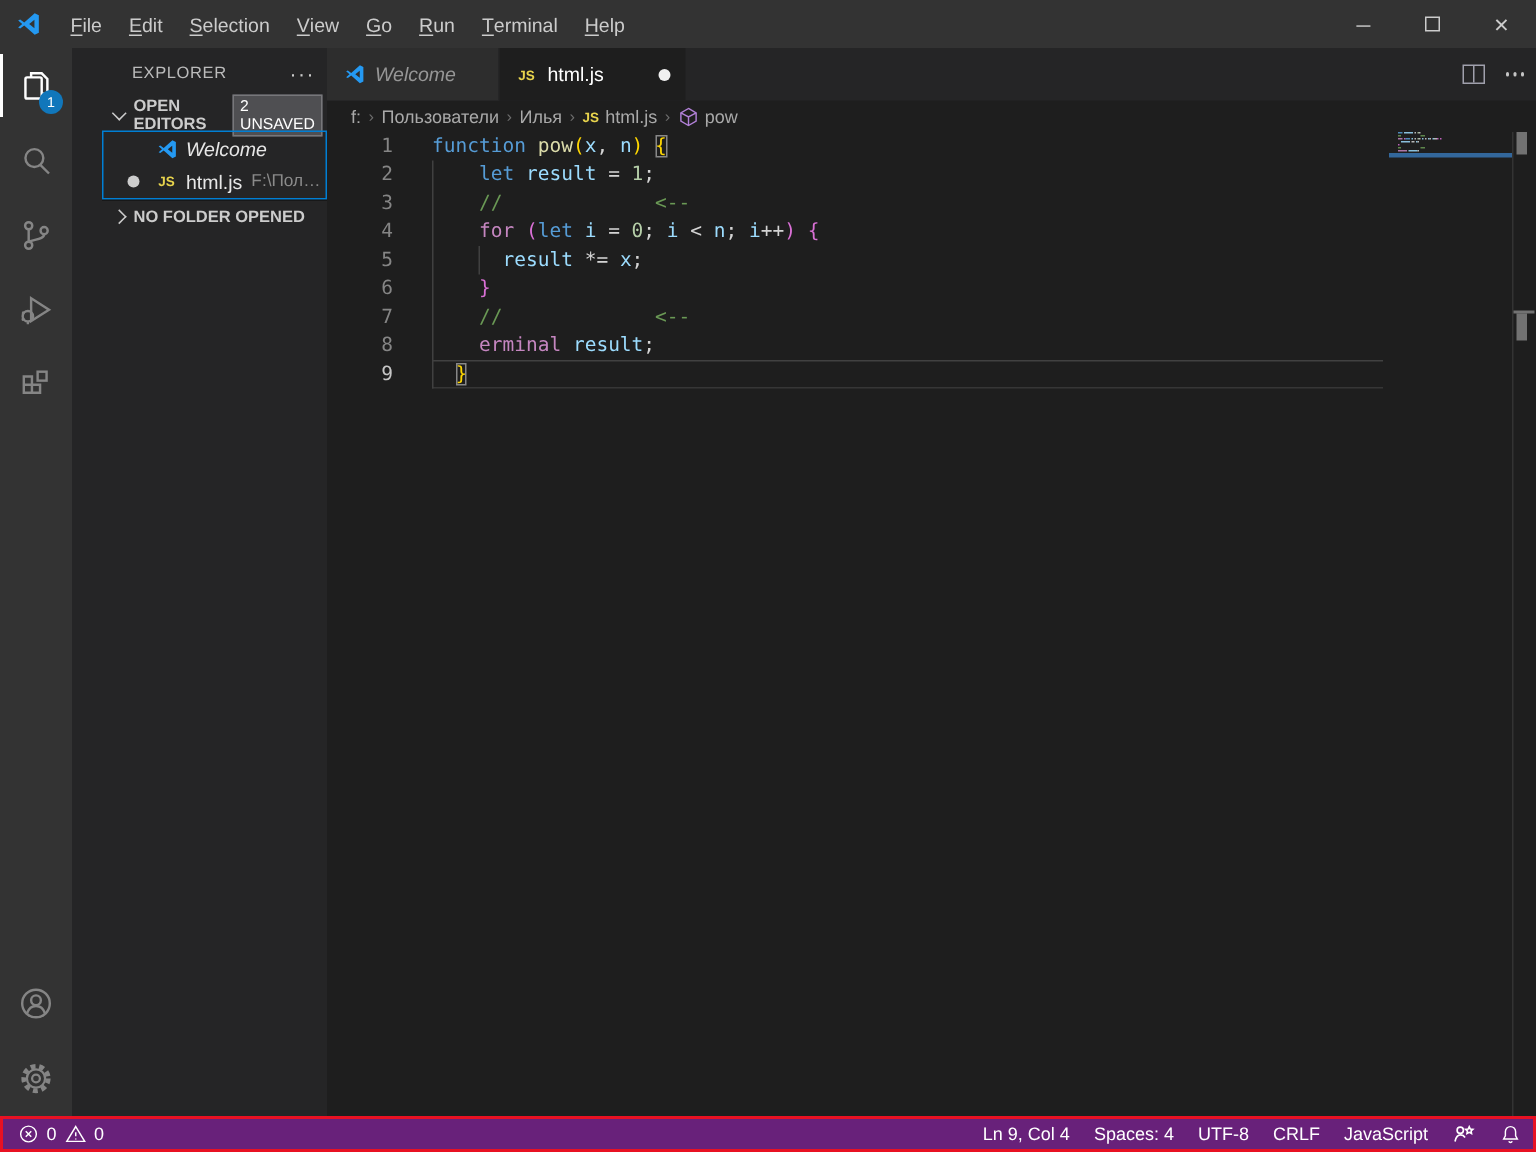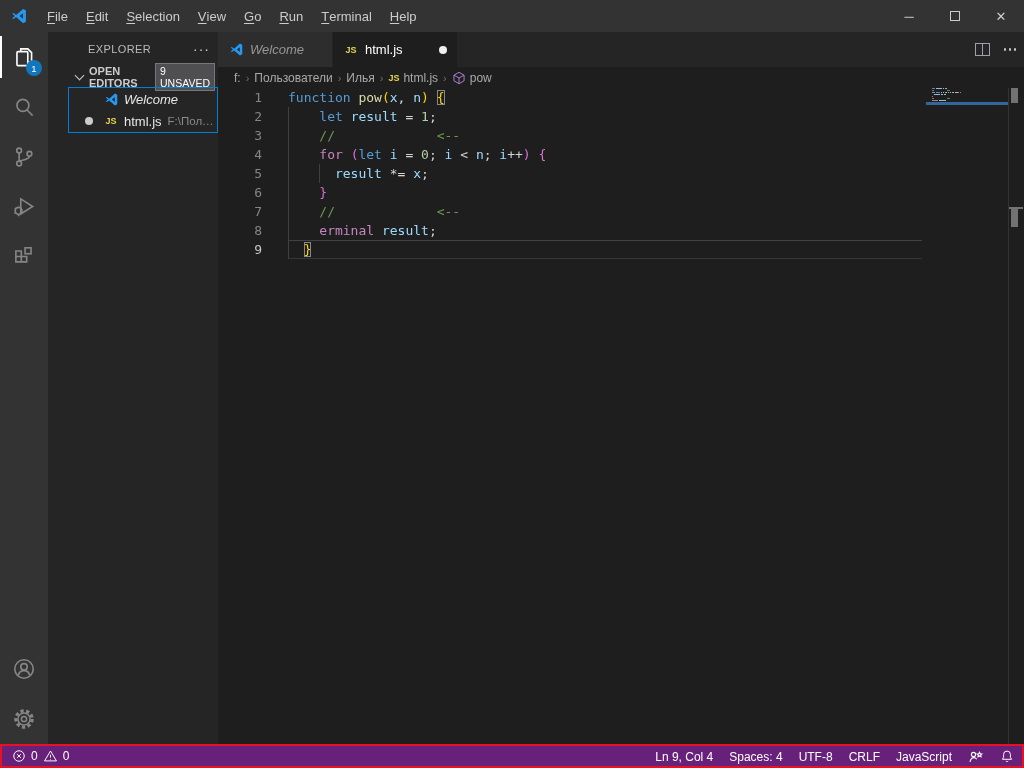--- a/index.html
+++ b/index.html
@@ -91,21 +91,21 @@
   .mm-seg { position:absolute; height:1.4px; background:currentColor; opacity:.85; }
   .mm-curline { position:absolute; left:0; right:0; top:16px; height:3px; background:#33679b; }
   .overview-ruler { position:absolute; right:0; top:0; bottom:0; width:16px; border-left:1px solid #333333; }
   .ruler-marker-bar { position:absolute; left:2px; width:7px; background:#8f8f8f; opacity:.75; }
   .ruler-marker-line { position:absolute; left:0; right:1px; height:2px; background:#8f8f8f; opacity:.75; }
 
   
   .statusbar-wrap { flex:0 0 24px; height:24px; border:2px solid var(--annotation,#e81123); background:var(--statusbar,#68217a); }
   .statusbar { height:100%; display:flex; align-items:center; color:#ffffff; font-size:12px; padding:0 8px 0 10px; }
   .sb-left { display:flex; align-items:center; gap:5px; }
-  .sb-right { margin-left:auto; display:flex; align-items:flex-end; gap:16px; }
+  .sb-right { margin-left:auto; display:flex; align-items:center; gap:16px; }
   .sb-item { display:flex; align-items:center; gap:4px; white-space:nowrap; }
   .statusbar svg { stroke:#ffffff; fill:none; stroke-width:1.1; }
 </style>
 </head>
 <body>
 
 <div class="window">
 
   <div class="titlebar">
     <svg class="tb-logo" viewBox="0 0 24 24">
@@ -191,21 +191,21 @@
 
     <div class="sidebar">
       <div class="sb-header">
         <span class="sb-title">EXPLORER</span>
         <span class="sb-more">···</span>
       </div>
 
       <div class="sb-section">
         <span class="chev down"></span>
         <span>OPEN EDITORS</span>
-        <span class="sb-badge">9 UNSAVED</span>
+        <span class="sb-badge">2 UNSAVED</span>
       </div>
 
       <div class="oe-list">
         <div class="oe-row">
           <span class="oe-status"></span>
           <span class="oe-icon">
             <svg width="15" height="15" viewBox="0 0 24 24">
               <path fill="#2499f2" d="M17.5 2.5 L8.2 10.6 L4.6 7.9 L2.8 8.8 L6.4 12 L2.8 15.2 L4.6 16.1 L8.2 13.4 L17.5 21.5 L21.2 19.7 L21.2 4.3 Z"></path>
               <path fill="#252526" d="M17.3 8.2 L12.6 12 L17.3 15.8 Z"></path>
             </svg>
@@ -215,20 +215,24 @@
         <div class="oe-row">
           <span class="oe-status">
               <span class="dirty-dot"></span>
             </span>
           <span class="oe-icon js-icon">JS</span>
           <span class="oe-label">html.js</span>
           <span class="oe-path">F:\Пользов...</span>
         </div>
       </div>
 
+      <div class="sb-section bordered">
+        <span class="chev right"></span>
+        <span>NO FOLDER OPENED</span>
+      </div>
     </div>
 
     <div class="editor-col">
       <div class="tabbar">
         <div class="tab inactive">
           <span class="tab-icon">
             <svg width="15" height="15" viewBox="0 0 24 24">
               <path fill="#2499f2" d="M17.5 2.5 L8.2 10.6 L4.6 7.9 L2.8 8.8 L6.4 12 L2.8 15.2 L4.6 16.1 L8.2 13.4 L17.5 21.5 L21.2 19.7 L21.2 4.3 Z"></path>
               <path fill="#2d2d2d" d="M17.3 8.2 L12.6 12 L17.3 15.8 Z"></path>
             </svg>

